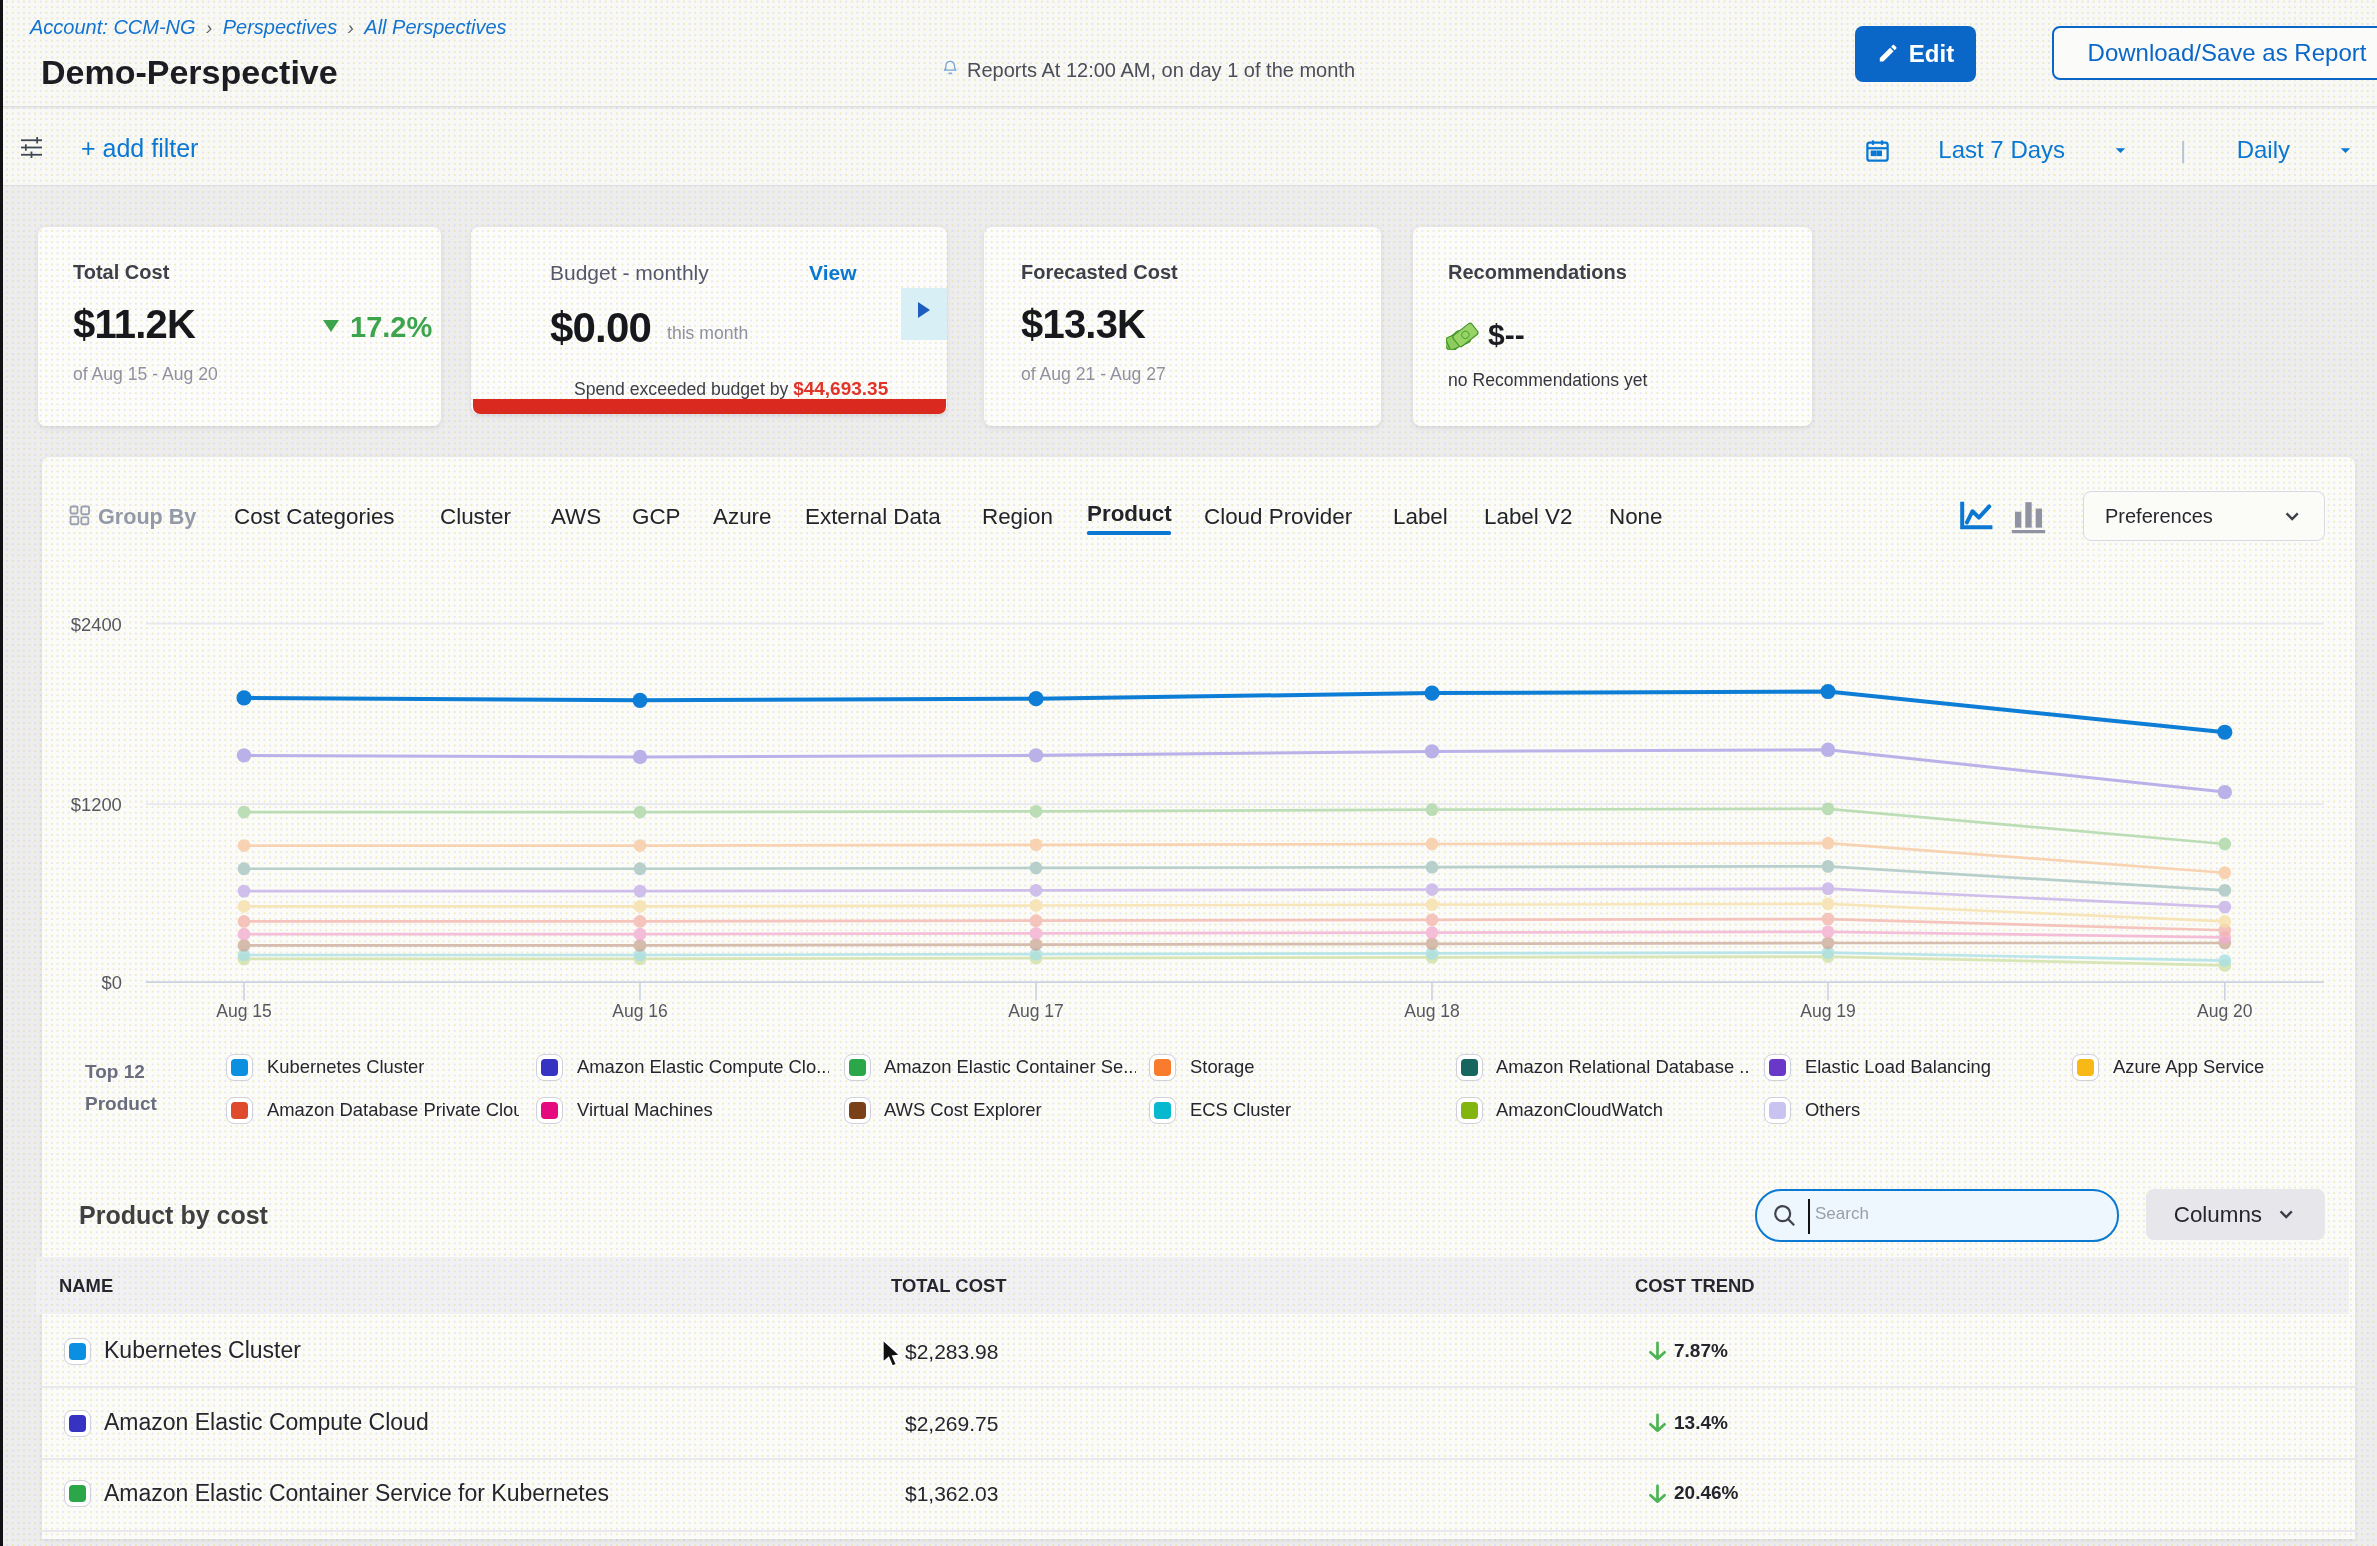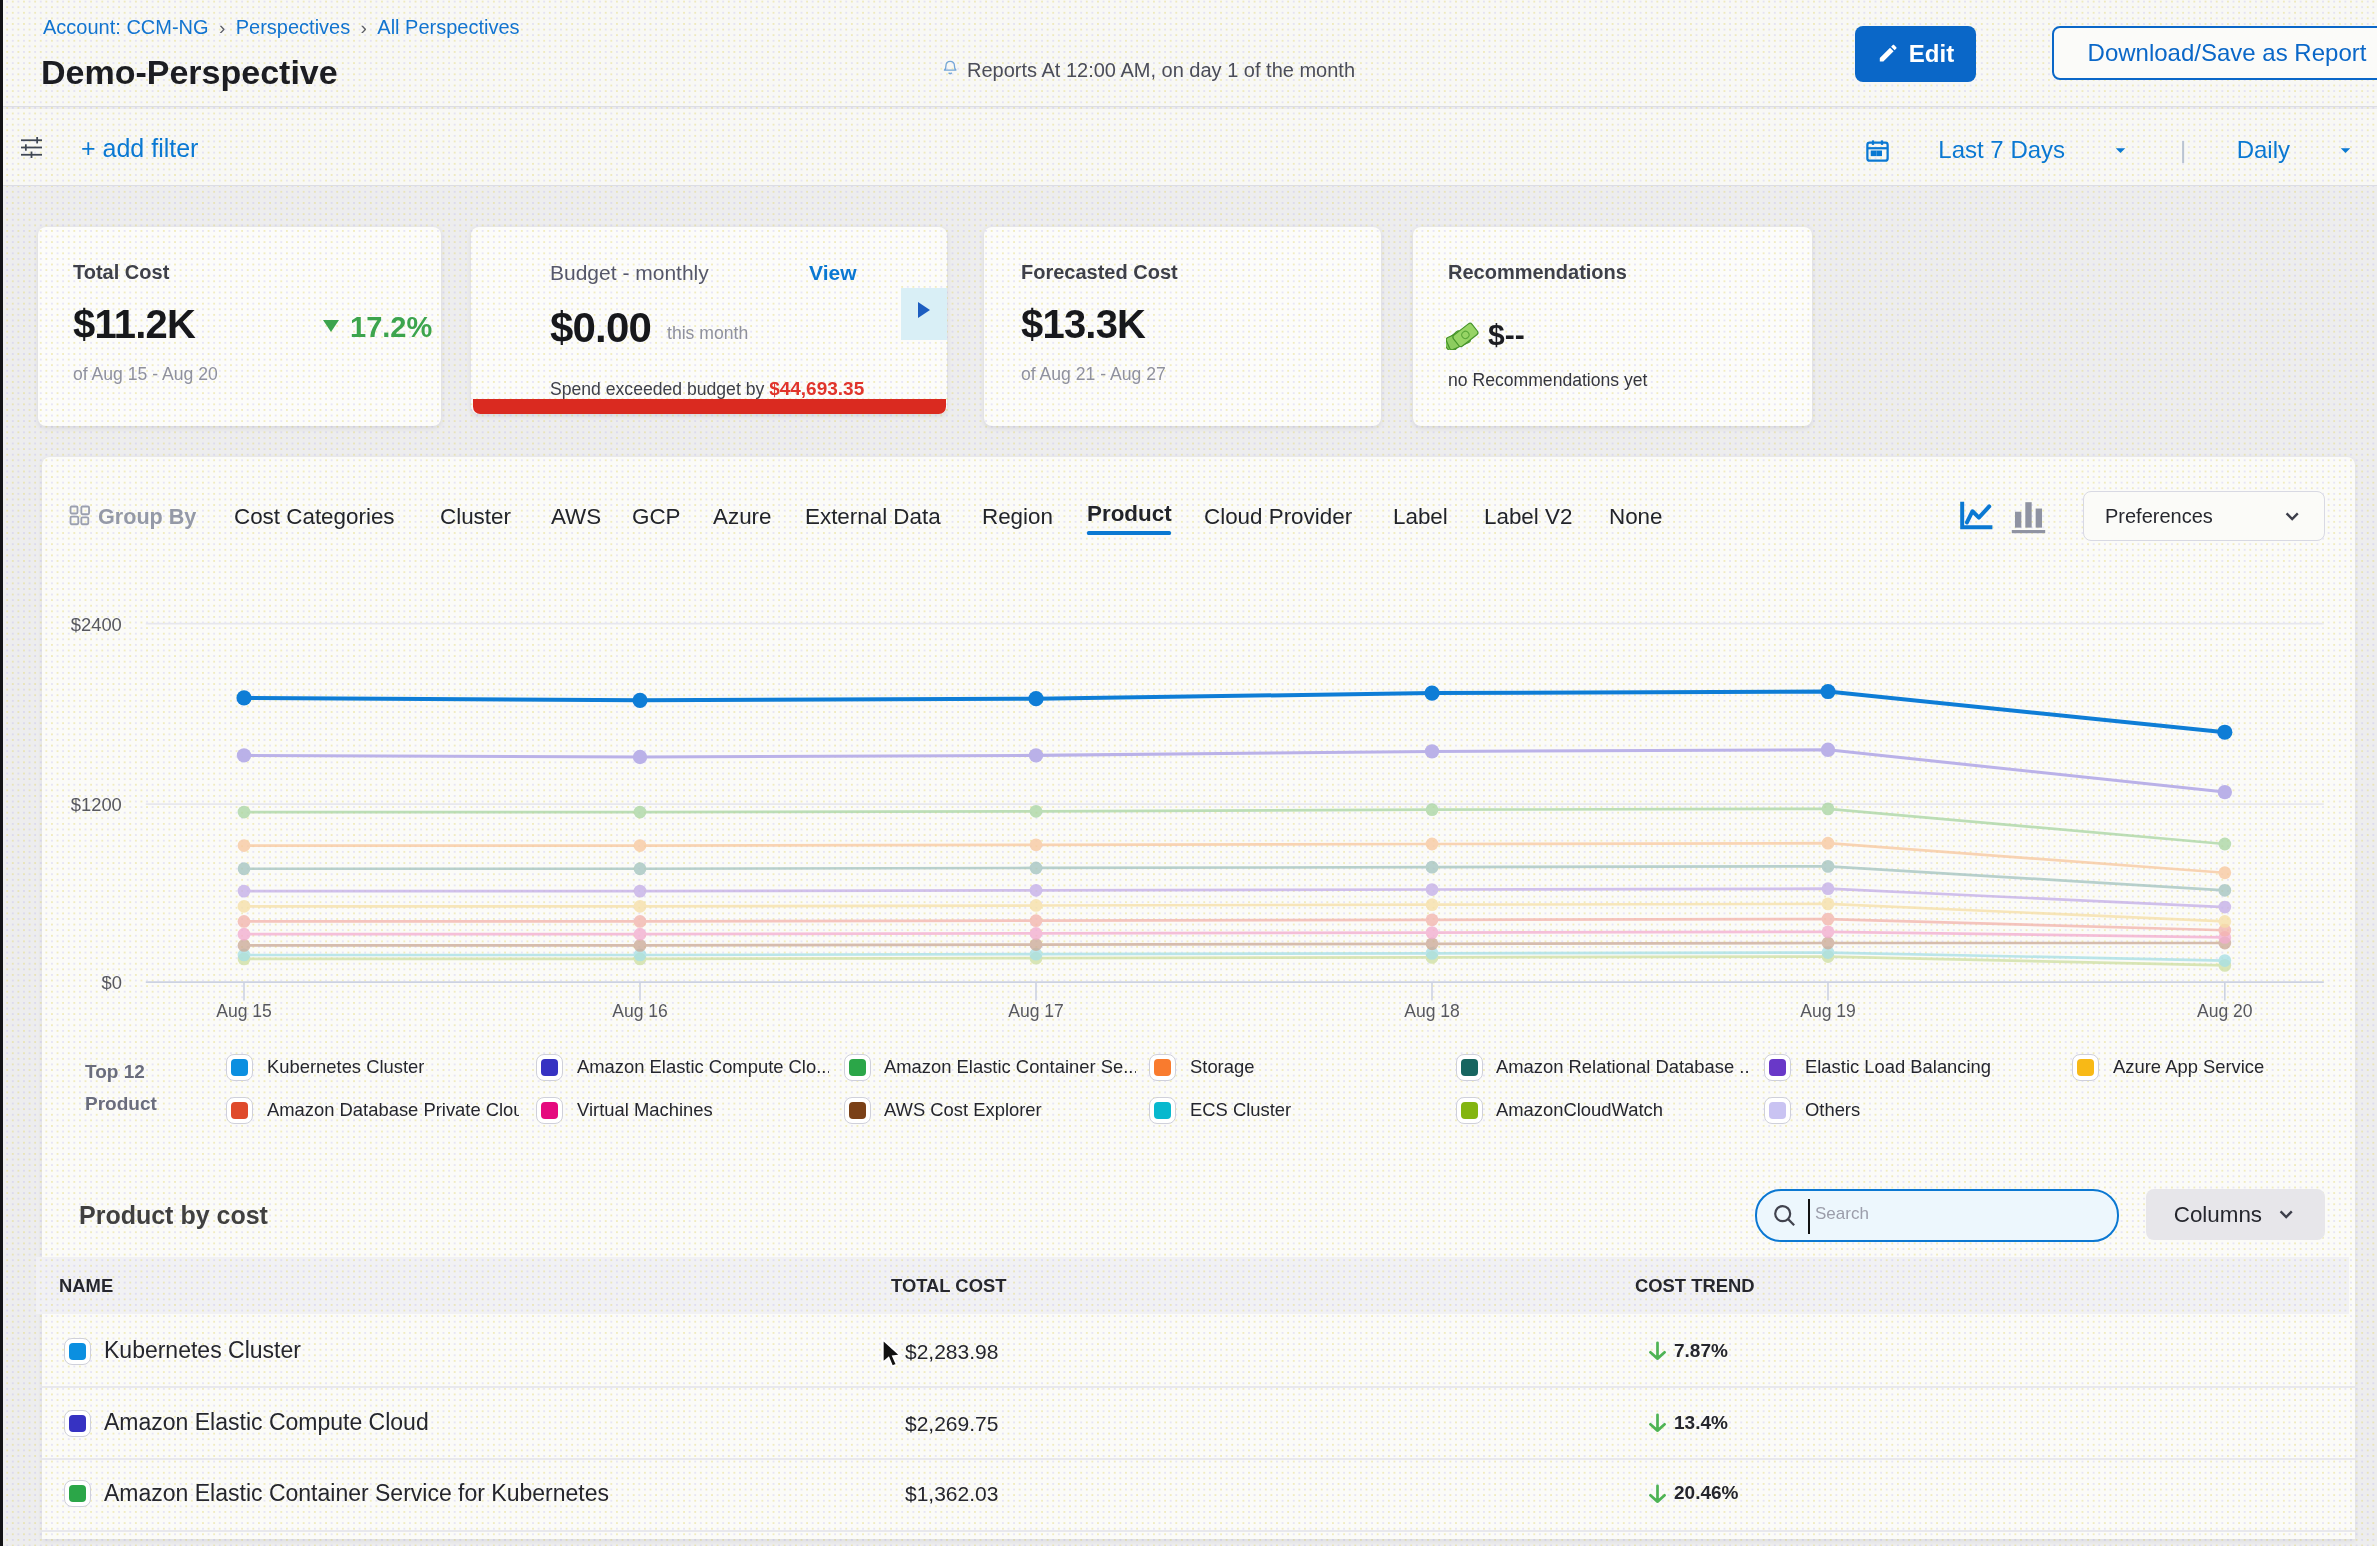--- a/index.html
+++ b/index.html
@@ -11,21 +11,21 @@
     radial-gradient(circle, rgba(168,162,232,.25) 0.8px, rgba(168,162,232,0) 1.2px),
     radial-gradient(circle, rgba(168,162,232,.25) 0.8px, rgba(168,162,232,0) 1.2px);
   background-size:11.2px 11.2px,11.2px 11.2px,11.2px 11.2px,11.2px 11.2px;
   background-position:1.6px 1.6px,7.2px 7.2px,7.2px 1.6px,1.6px 7.2px;
   background-attachment:fixed,fixed,fixed,fixed;
 }
 .abs { position:absolute; }
 .leftbar { position:absolute; left:0; top:0; width:3.2px; height:1547px; background:#121215; z-index:50; }
 .header { position:absolute; left:0; top:0; width:2377px; height:107px; background-color:#f8f8f5; border-bottom:1.6px solid #dcdde3; }
 .filterrow { position:absolute; left:0; top:109px; width:2377px; height:77px; background-color:#f8f8f5; border-bottom:1.6px solid #dcdde3; }
-.crumb { position:absolute; left:43px; top:16px; font-size:20px; color:#1274d0; }
+.crumb { position:absolute; left:30px; top:16px; font-size:20px; color:#1274d0;font-style:italic; }
 .crumb .sep { color:#5c5e66; padding:0 10.4px; font-size:19px; }
 .title { position:absolute; left:41px; top:53px; font-size:34px; font-weight:700; color:#1c1d22; }
 .reports { position:absolute; left:967px; top:59px; font-size:20px; color:#4b4d59; }
 .btn-edit { position:absolute; left:1855px; top:25.6px; width:121px; height:56px; background:#0a67c8; border-radius:8px; color:#fff; font-size:24px; font-weight:700; display:flex; align-items:center; justify-content:center; gap:9.6px; }
 .btn-dl { position:absolute; left:2004px; top:25.6px; width:350px; height:54px; background-color:#fbfbf9; border:2.4px solid #0a67c8; border-radius:8px; color:#0a67c8; font-size:24px; font-weight:400; display:flex; align-items:center; justify-content:center;margin-left:48px; }
 .addfilter { position:absolute; left:81px; top:134px; font-size:25px; color:#0a78d2;text-align:center; }
 .daterange { position:absolute; right:22.4px; top:136px; font-size:24px; color:#0a78d2; display:flex; align-items:center;gap:36px; }
 .card { position:absolute; top:227px; background-color:#fcfcfa; border-radius:8px; box-shadow:0 1.6px 4.8px rgba(40,41,61,.10); }
 .cardlabel { position:absolute; left:35px; top:261px; font-size:20px; font-weight:700; color:#3e4049; }
 .bignum { position:absolute; top:302px; font-size:40px; font-weight:700; color:#17181c; letter-spacing:-0.8px; }
@@ -112,21 +112,21 @@
 <div class="cardlabel" style="left:73px">Total Cost</div>
 <div class="bignum" style="left:73px">$11.2K</div>
 <div class="abs" style="left:323px;top:320px"><span class="greentri"></span></div>
 <div class="abs" style="left:350px;top:311px;font-size:29px;font-weight:700;color:#3ca44d">17.2%</div>
 <div class="cardsub" style="left:73px">of Aug 15 - Aug 20</div>
 
 <div class="cardlabel" style="left:550px;color:#55576a;font-weight:400;font-size:21px">Budget - monthly</div>
 <div class="abs" style="left:809px;top:261px;font-size:21px;font-weight:700;color:#0a78d2">View</div>
 <div class="bignum" style="left:550px;top:304px;font-size:42px">$0.00</div>
 <div class="abs" style="left:667px;top:323px;font-size:17.6px;color:#8f919e">this month</div>
-<div class="abs" style="left:550px;top:378px;font-size:17.6px;color:#3e4049;white-space:nowrap">Spend exceeded budget by <b style="color:#e0342b;font-size:19px">$44,693.35</b></div>
+<div class="abs" style="left:574px;top:378px;font-size:17.6px;color:#3e4049;white-space:nowrap">Spend exceeded budget by <b style="color:#e0342b;font-size:19px">$44,693.35</b></div>
 <div class="abs" style="left:901px;top:288px;width:46px;height:52px;background:#d9eff6">
   <div class="abs" style="left:17px;top:13.6px;width:0;height:0;border-top:8.8px solid transparent;border-bottom:8.8px solid transparent;border-left:12.8px solid #1d5dc0"></div>
 </div>
 
 <div class="cardlabel" style="left:1021px">Forecasted Cost</div>
 <div class="bignum" style="left:1021px">$13.3K</div>
 <div class="cardsub" style="left:1021px">of Aug 21 - Aug 27</div>
 
 <div class="cardlabel" style="left:1448px">Recommendations</div>
 <svg class="abs" style="left:1446px;top:319px" width="34" height="31" viewBox="0 0 52 46">

